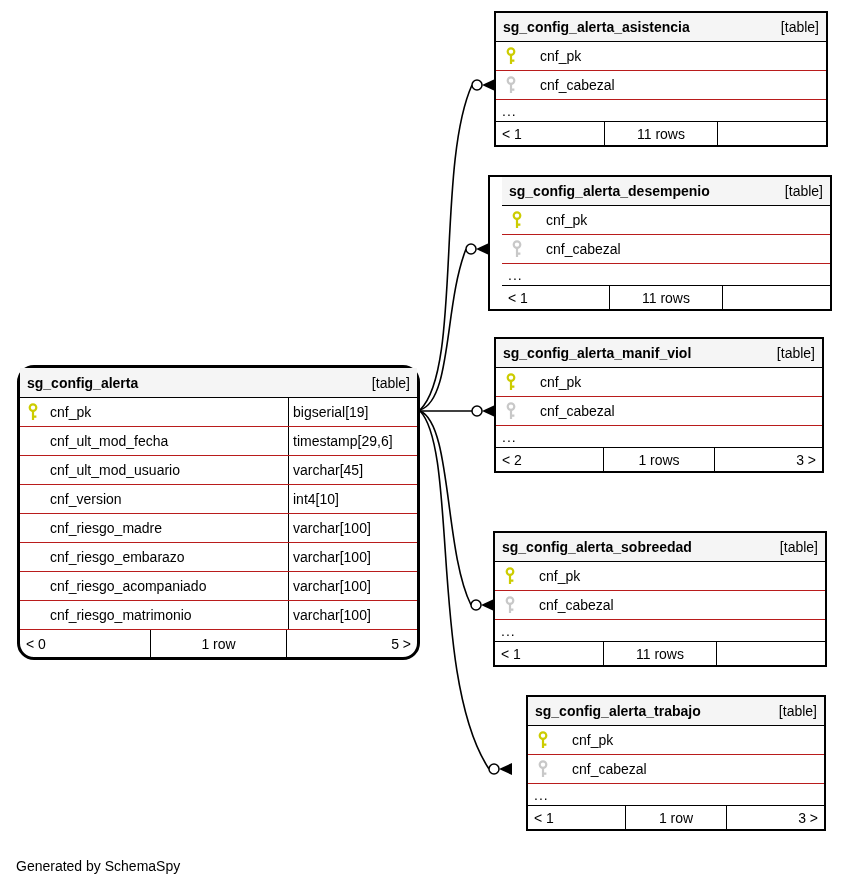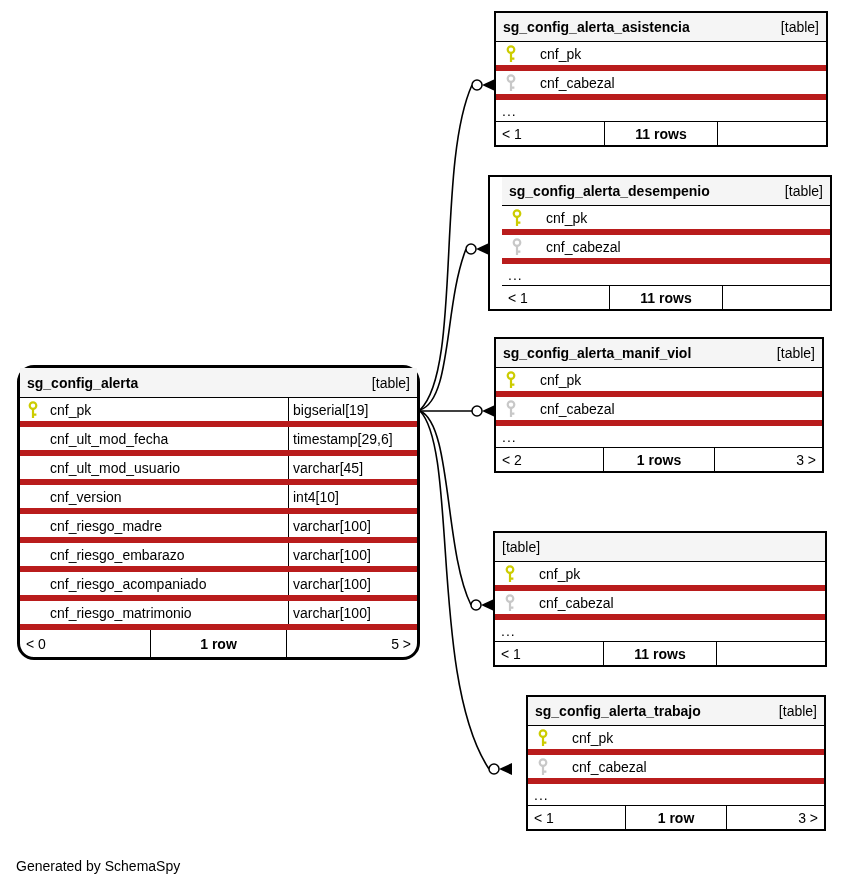--- a/index.html
+++ b/index.html
@@ -18,39 +18,39 @@
   .tbl.main{border-width:3px;border-radius:17px;}
   .hdr{
     height:29px;display:flex;align-items:center;justify-content:space-between;
     background:#f5f5f5;border-bottom:1px solid #000;
     padding:0 7px;box-sizing:border-box;text-align:center;
   }
   .main .hdr{height:30px;}
   .hdr .title{font-weight:bold;}
   .row{
     height:29px;display:flex;align-items:stretch;
-    border-bottom:6px solid #b91c1c;box-sizing:border-box;
+    border-bottom:1px solid #b91c1c;box-sizing:border-box;
   }
   .ncell{display:flex;align-items:center;padding-left:10px;box-sizing:border-box;flex:1;}
   .main .ncell{flex:0 0 269px;border-right:1px solid #000;padding-left:8px;}
   .tcell{flex:1;display:flex;align-items:center;padding-left:4px;box-sizing:border-box;}
   .kc{width:34px;display:flex;align-items:center;flex:0 0 34px;}
   .main .kc{width:22px;flex:0 0 22px;}
   .key{display:block;}
   .key.pk{color:#cccc00;}
   .key.fk{color:#c8c8c8;}
   .dots{
     height:22px;display:flex;align-items:center;padding-left:6px;
     border-bottom:1px solid #000;box-sizing:border-box;letter-spacing:1px;
   }
   .foot{height:23px;display:flex;align-items:stretch;box-sizing:border-box;}
   .main .foot{height:27px;}
   .fcell{display:flex;align-items:center;box-sizing:border-box;}
   .fcell.l{flex:0 0 33%;padding-left:6px;border-right:1px solid #000;}
-  .fcell.c{flex:1;justify-content:center;font-weight:bold;}
+  .fcell.c{flex:1;justify-content:center;}
   .fcell.r{flex:0 0 33%;justify-content:flex-end;padding-right:6px;border-left:1px solid #000;}
   .note{position:absolute;left:16px;top:858px;}
 </style>
 </head>
 <body>
 
 <div class="canvas">
 
   <svg class="connectors" width="849" height="887">
     <g fill="none" stroke="#000" stroke-width="1.6">
@@ -249,20 +249,21 @@
     <div class="dots">...</div>
     <div class="foot">
       <span class="fcell l">&lt; 2</span>
       <span class="fcell c">1 rows</span>
       <span class="fcell r">3 &gt;</span>
     </div>
   </div>
 
   <div class="tbl" style="left:493px;top:531px;width:334px;">
     <div class="hdr">
+      <span class="title">sg_config_alerta_sobreedad</span>
       <span class="badge">[table]</span>
     </div>
     <div class="row">
       <span class="ncell">
           <span class="kc">
             <svg class="key pk" width="10" height="18" viewBox="0 0 10 18">
               <circle cx="5" cy="4.6" r="3.3" fill="none" stroke="currentColor" stroke-width="2.2"></circle>
               <path d="M5 8 V17 M5 13.6 h3.4" stroke="currentColor" stroke-width="2.2" fill="none"></path>
             </svg>
           </span>

